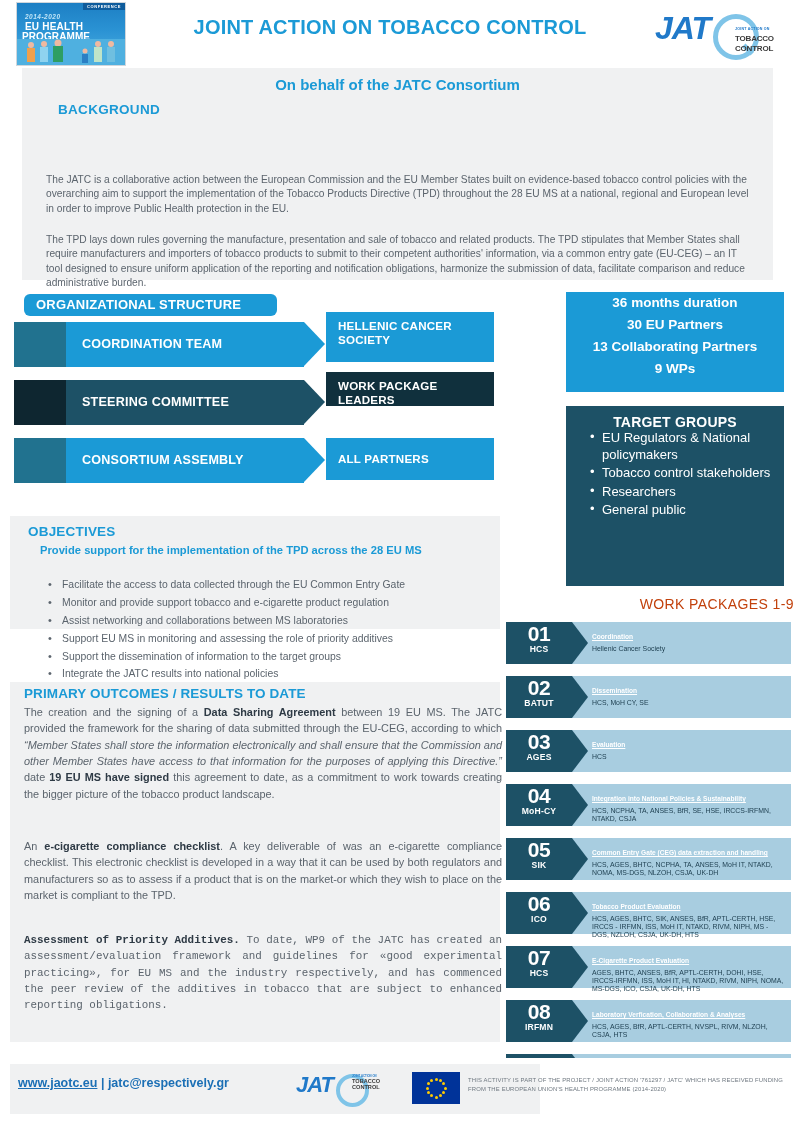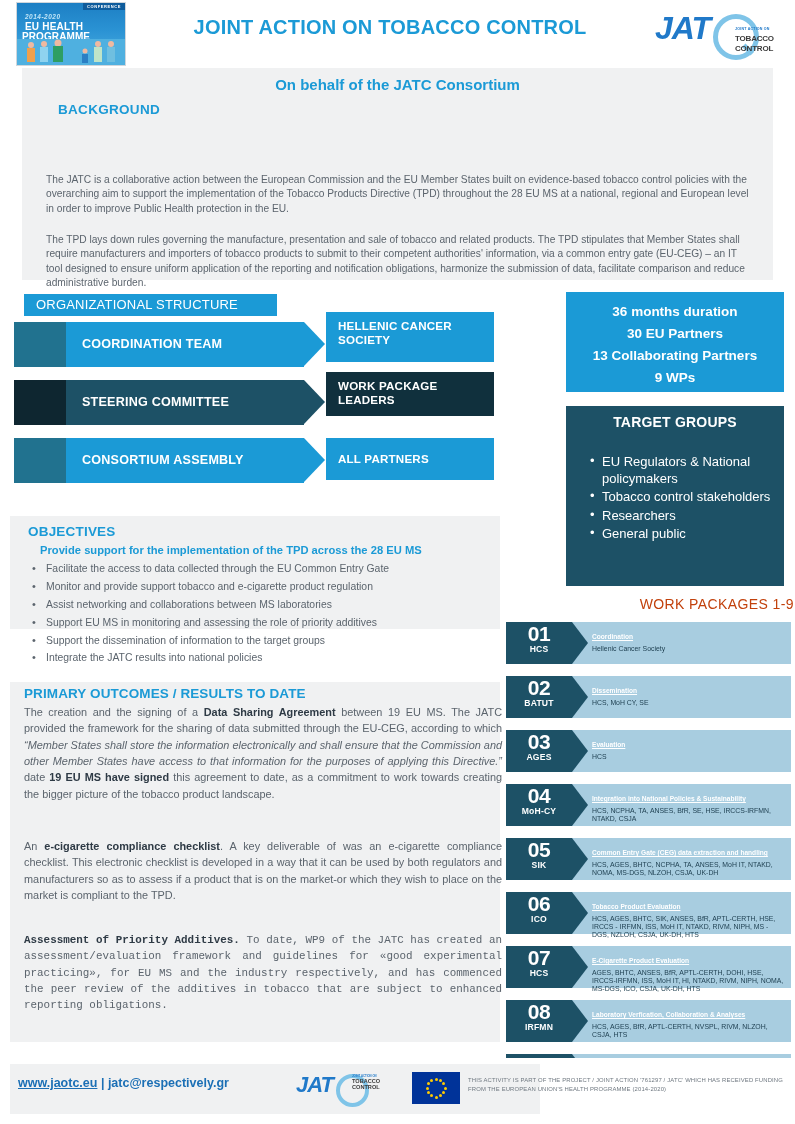--- a/index.html
+++ b/index.html
@@ -46,22 +46,22 @@
   .bg-panel{position:absolute;left:22px;top:68px;width:751px;height:212px;background:#f0f1f2;}
   .subtitle{position:absolute;left:0;top:8px;width:751px;text-align:center;color:#1b9ad6;font-size:15px;font-weight:bold;}
   .bg-head{position:absolute;left:36px;top:34px;color:#1b9ad6;font-size:13.5px;font-weight:bold;letter-spacing:.3px;}
   .bg-p{position:absolute;left:24px;width:705px;font-size:10.2px;line-height:1.42;color:#5b646d;margin-top:48px;}
   .bg-p1{top:57px;}
   .bg-p2{top:117px;}
 
   
   .org-title{
     position:absolute;left:24px;top:294px;width:253px;height:22px;
-    background:#1b9ad6;color:#fff;font-size:13px;font-weight:normal;
-    padding:3px 0 14px 12px;box-sizing:border-box;letter-spacing:.2px;
+    background:#1b9ad6;color:#fff;font-size:13px;font-weight:bold;
+    padding:3px 0 14px 12px;box-sizing:border-box;letter-spacing:.2px;border-radius:6px;
   }
   .org-wrap{position:absolute;left:14px;top:322px;width:500px;height:190px;}
   .org-row{position:absolute;height:45px;}
   .org-left{position:absolute;left:0;top:0;height:45px;width:290px;}
   .org-cap{position:absolute;left:0;top:0;width:52px;height:45px;}
   .org-body{
     position:absolute;left:52px;top:0;width:238px;height:45px;
     color:#fff;font-size:12.6px;font-weight:bold;line-height:45px;padding-left:16px;
     box-sizing:border-box;letter-spacing:.2px;
   }
@@ -75,44 +75,44 @@
     box-sizing:border-box;line-height:1.18;letter-spacing:.2px;
   }
   .r1{top:0;} .r2{top:58px;} .r3{top:116px;}
   .r1 .org-cap{background:#21728f;} .r1 .org-body{background:#1b9ad6;}
   .r1 .org-body:after{border-left:21px solid #1b9ad6;}
   .r2 .org-cap{background:#0e2630;} .r2 .org-body{background:#1d5166;}
   .r2 .org-body:after{border-left:21px solid #1d5166;}
   .r3 .org-cap{background:#21728f;} .r3 .org-body{background:#1b9ad6;}
   .r3 .org-body:after{border-left:21px solid #1b9ad6;}
   .r1 .org-right{background:#1b9ad6;top:-10px;height:50px;}
-  .r2 .org-right{background:#10303d;top:-8px;height:44px;}
+  .r2 .org-right{background:#10303d;top:-8px;height:34px;}
   .r3 .org-right{background:#1b9ad6;top:0px;height:42px;line-height:42px;padding-top:0;}
 
   
   .stats{
     position:absolute;left:566px;top:292px;width:218px;height:100px;background:#1b9ad6;
     color:#fff;text-align:center;font-size:13.5px;font-weight:bold;
-    padding-top:9px;box-sizing:border-box;line-height:1.62;
+    box-sizing:border-box;line-height:1.62;
   }
   
   .target{
     position:absolute;left:566px;top:406px;width:218px;height:180px;background:#1d5166;
     color:#fff;box-sizing:border-box;padding:8px 10px 0 10px;
   }
-  .target h3{margin:0 0 24px 0;font-size:14px;text-align:center;letter-spacing:.2px;}
+  .target h3{margin:0 0 0 0;font-size:14px;text-align:center;letter-spacing:.2px;}
   .target ul{margin:0;padding:0 0 0 14px;list-style:none;}
   .target li{font-size:13px;line-height:1.27;margin-bottom:2px;position:relative;padding-left:12px;}
   .target li:before{content:"•";position:absolute;left:0;top:-1px;font-size:13px;}
 
   
   .objectives{position:absolute;left:10px;top:516px;width:490px;height:113px;background:#f0f1f2;}
   .obj-h{position:absolute;left:18px;top:8px;color:#1b9ad6;font-size:13.5px;font-weight:bold;letter-spacing:.2px;}
   .obj-sub{position:absolute;left:30px;top:28px;color:#1b9ad6;font-size:11.2px;font-weight:bold;}
-  .obj-list{position:absolute;left:14px;top:44px;width:470px;margin:0;padding:0;list-style:none;}
+  .obj-list{position:absolute;left:14px;top:44px;width:470px;margin:16px;padding:0;list-style:none;}
   .obj-list li{position:relative;padding-left:22px;font-size:10.4px;line-height:1.72;color:#5b646d;}
   .obj-list li:before{content:"•";position:absolute;left:8px;top:-1px;color:#5b646d;font-size:11px;}
 
   
   .outcomes{position:absolute;left:10px;top:682px;width:490px;height:360px;background:#f0f1f2;}
   .out-h{position:absolute;left:14px;top:4px;color:#1b9ad6;font-size:13.5px;font-weight:bold;letter-spacing:.1px;}
   .out-p{position:absolute;left:14px;width:478px;font-size:10.9px;line-height:1.5;color:#5b646d;text-align:justify;}
   .out-p b{color:#2e3a45;}
   .out-p i{font-style:italic;}
   .op1{top:22px;}

